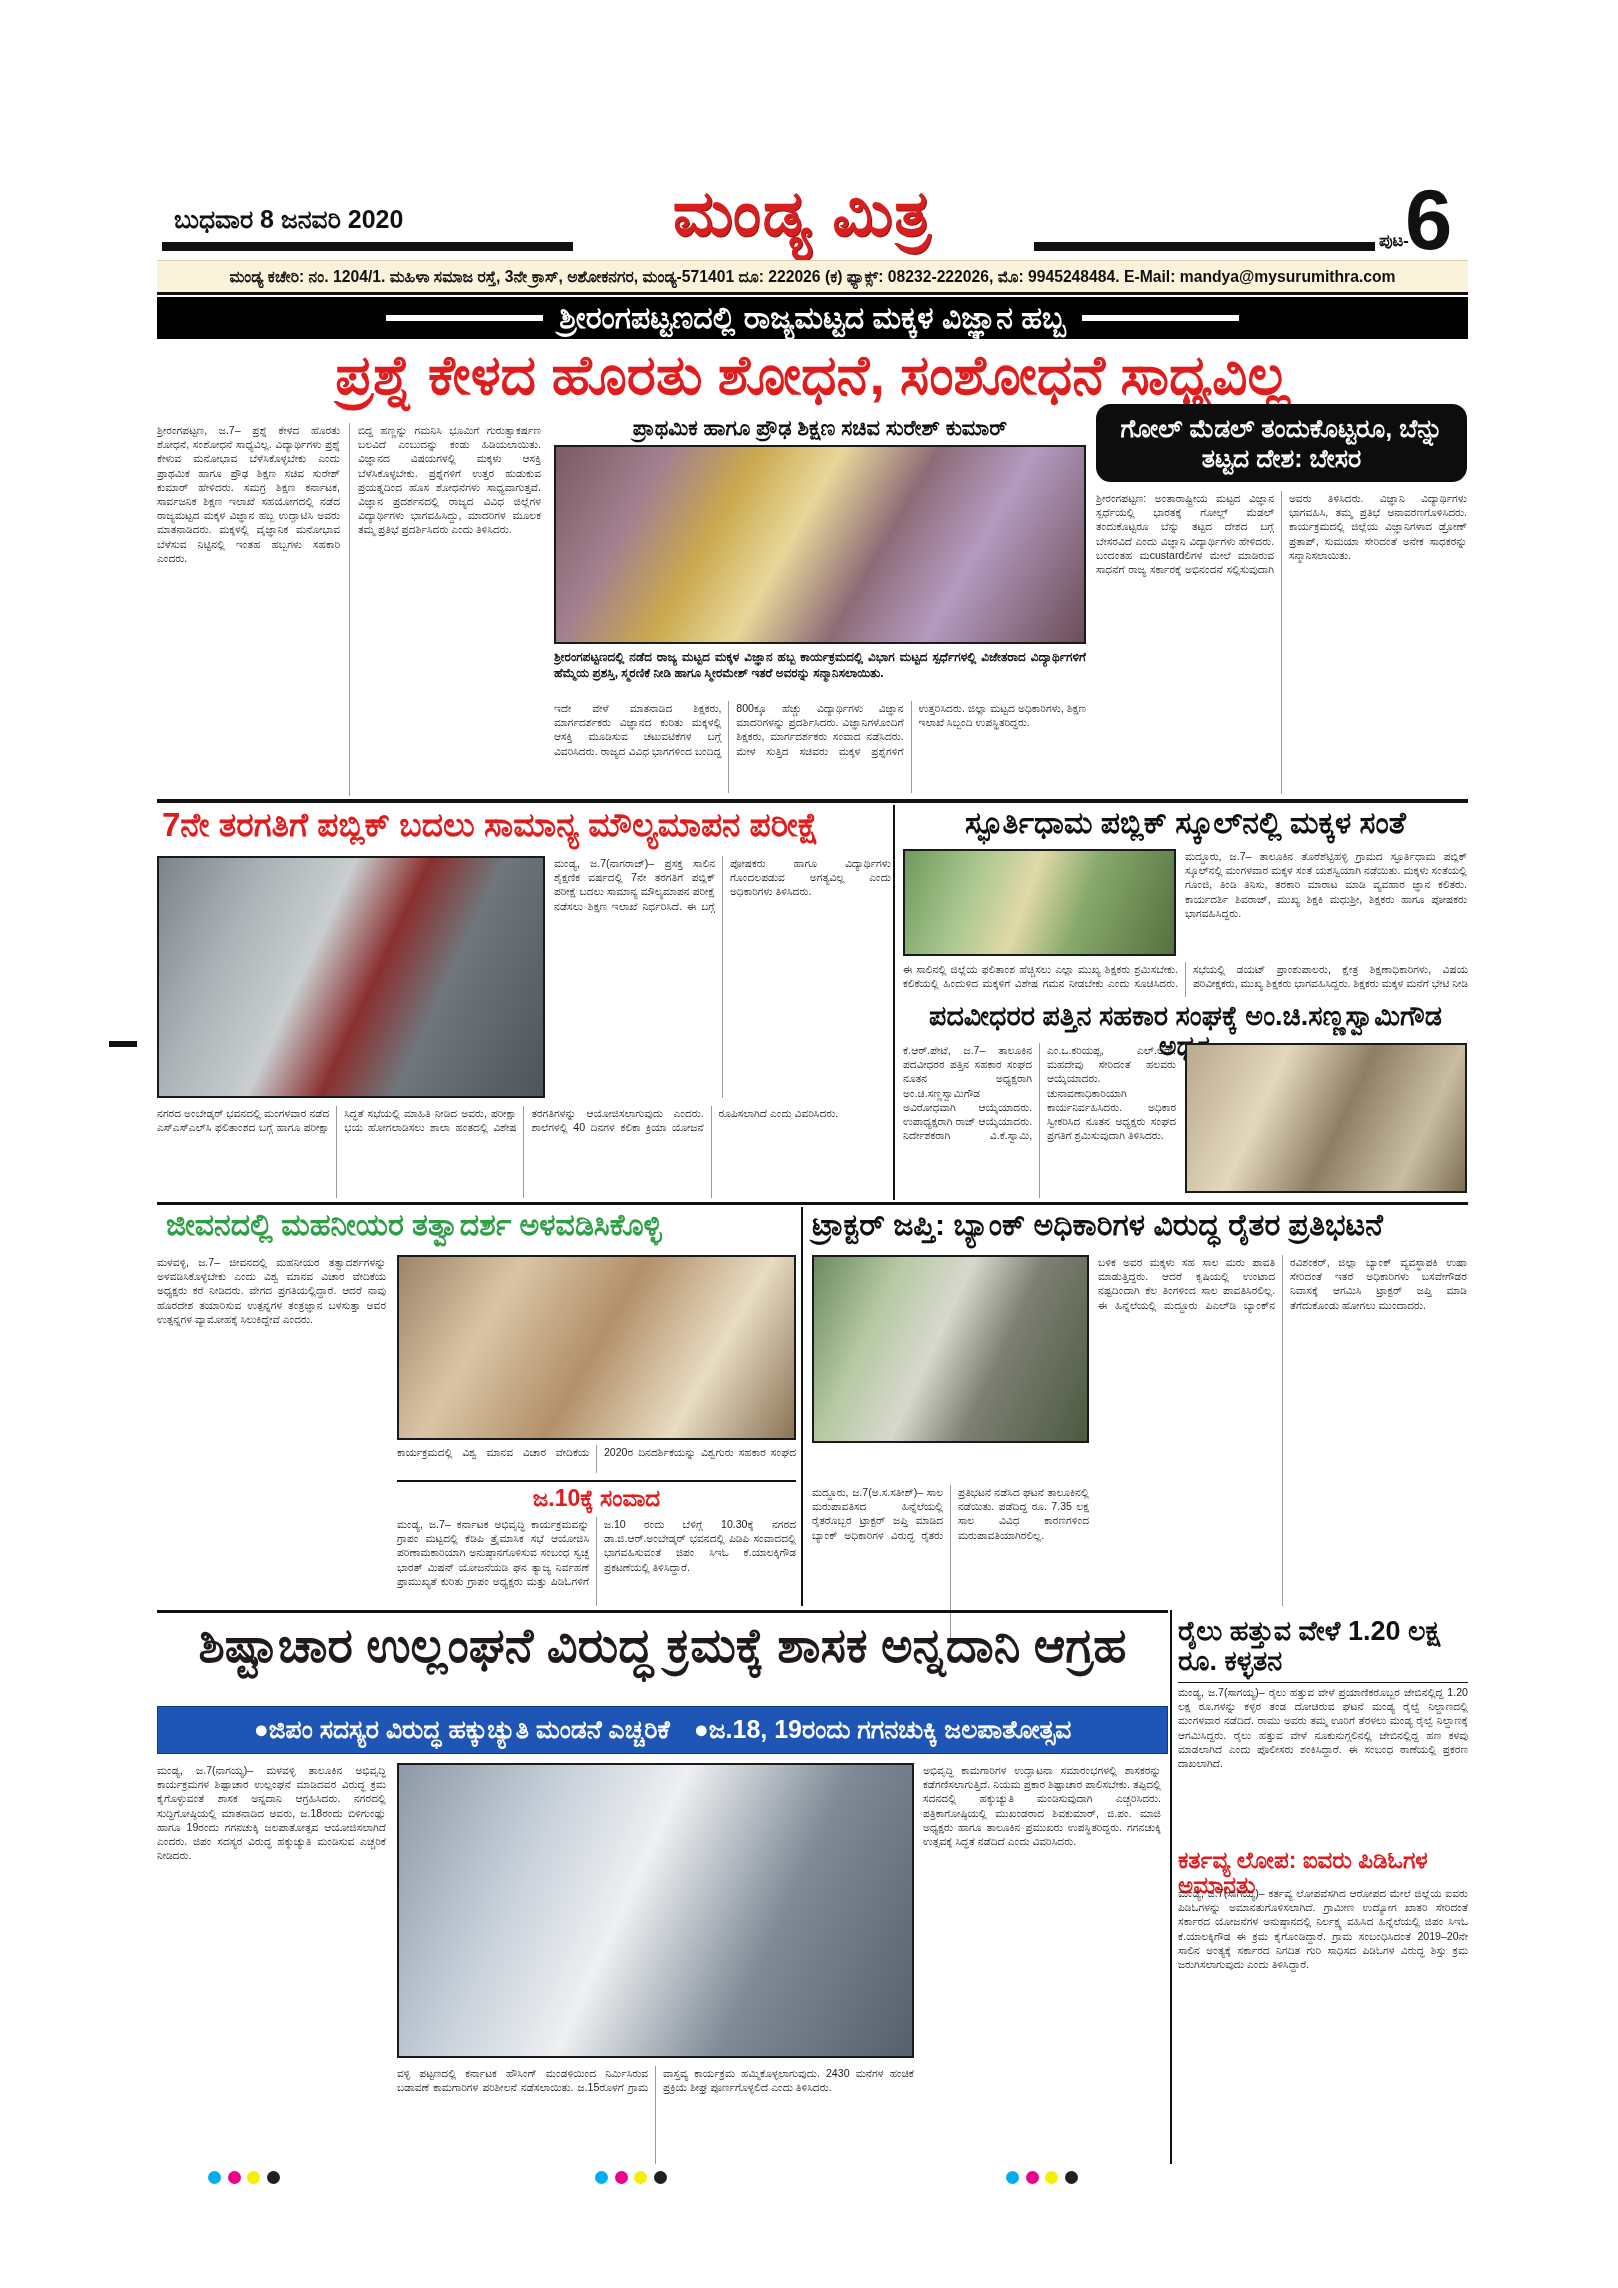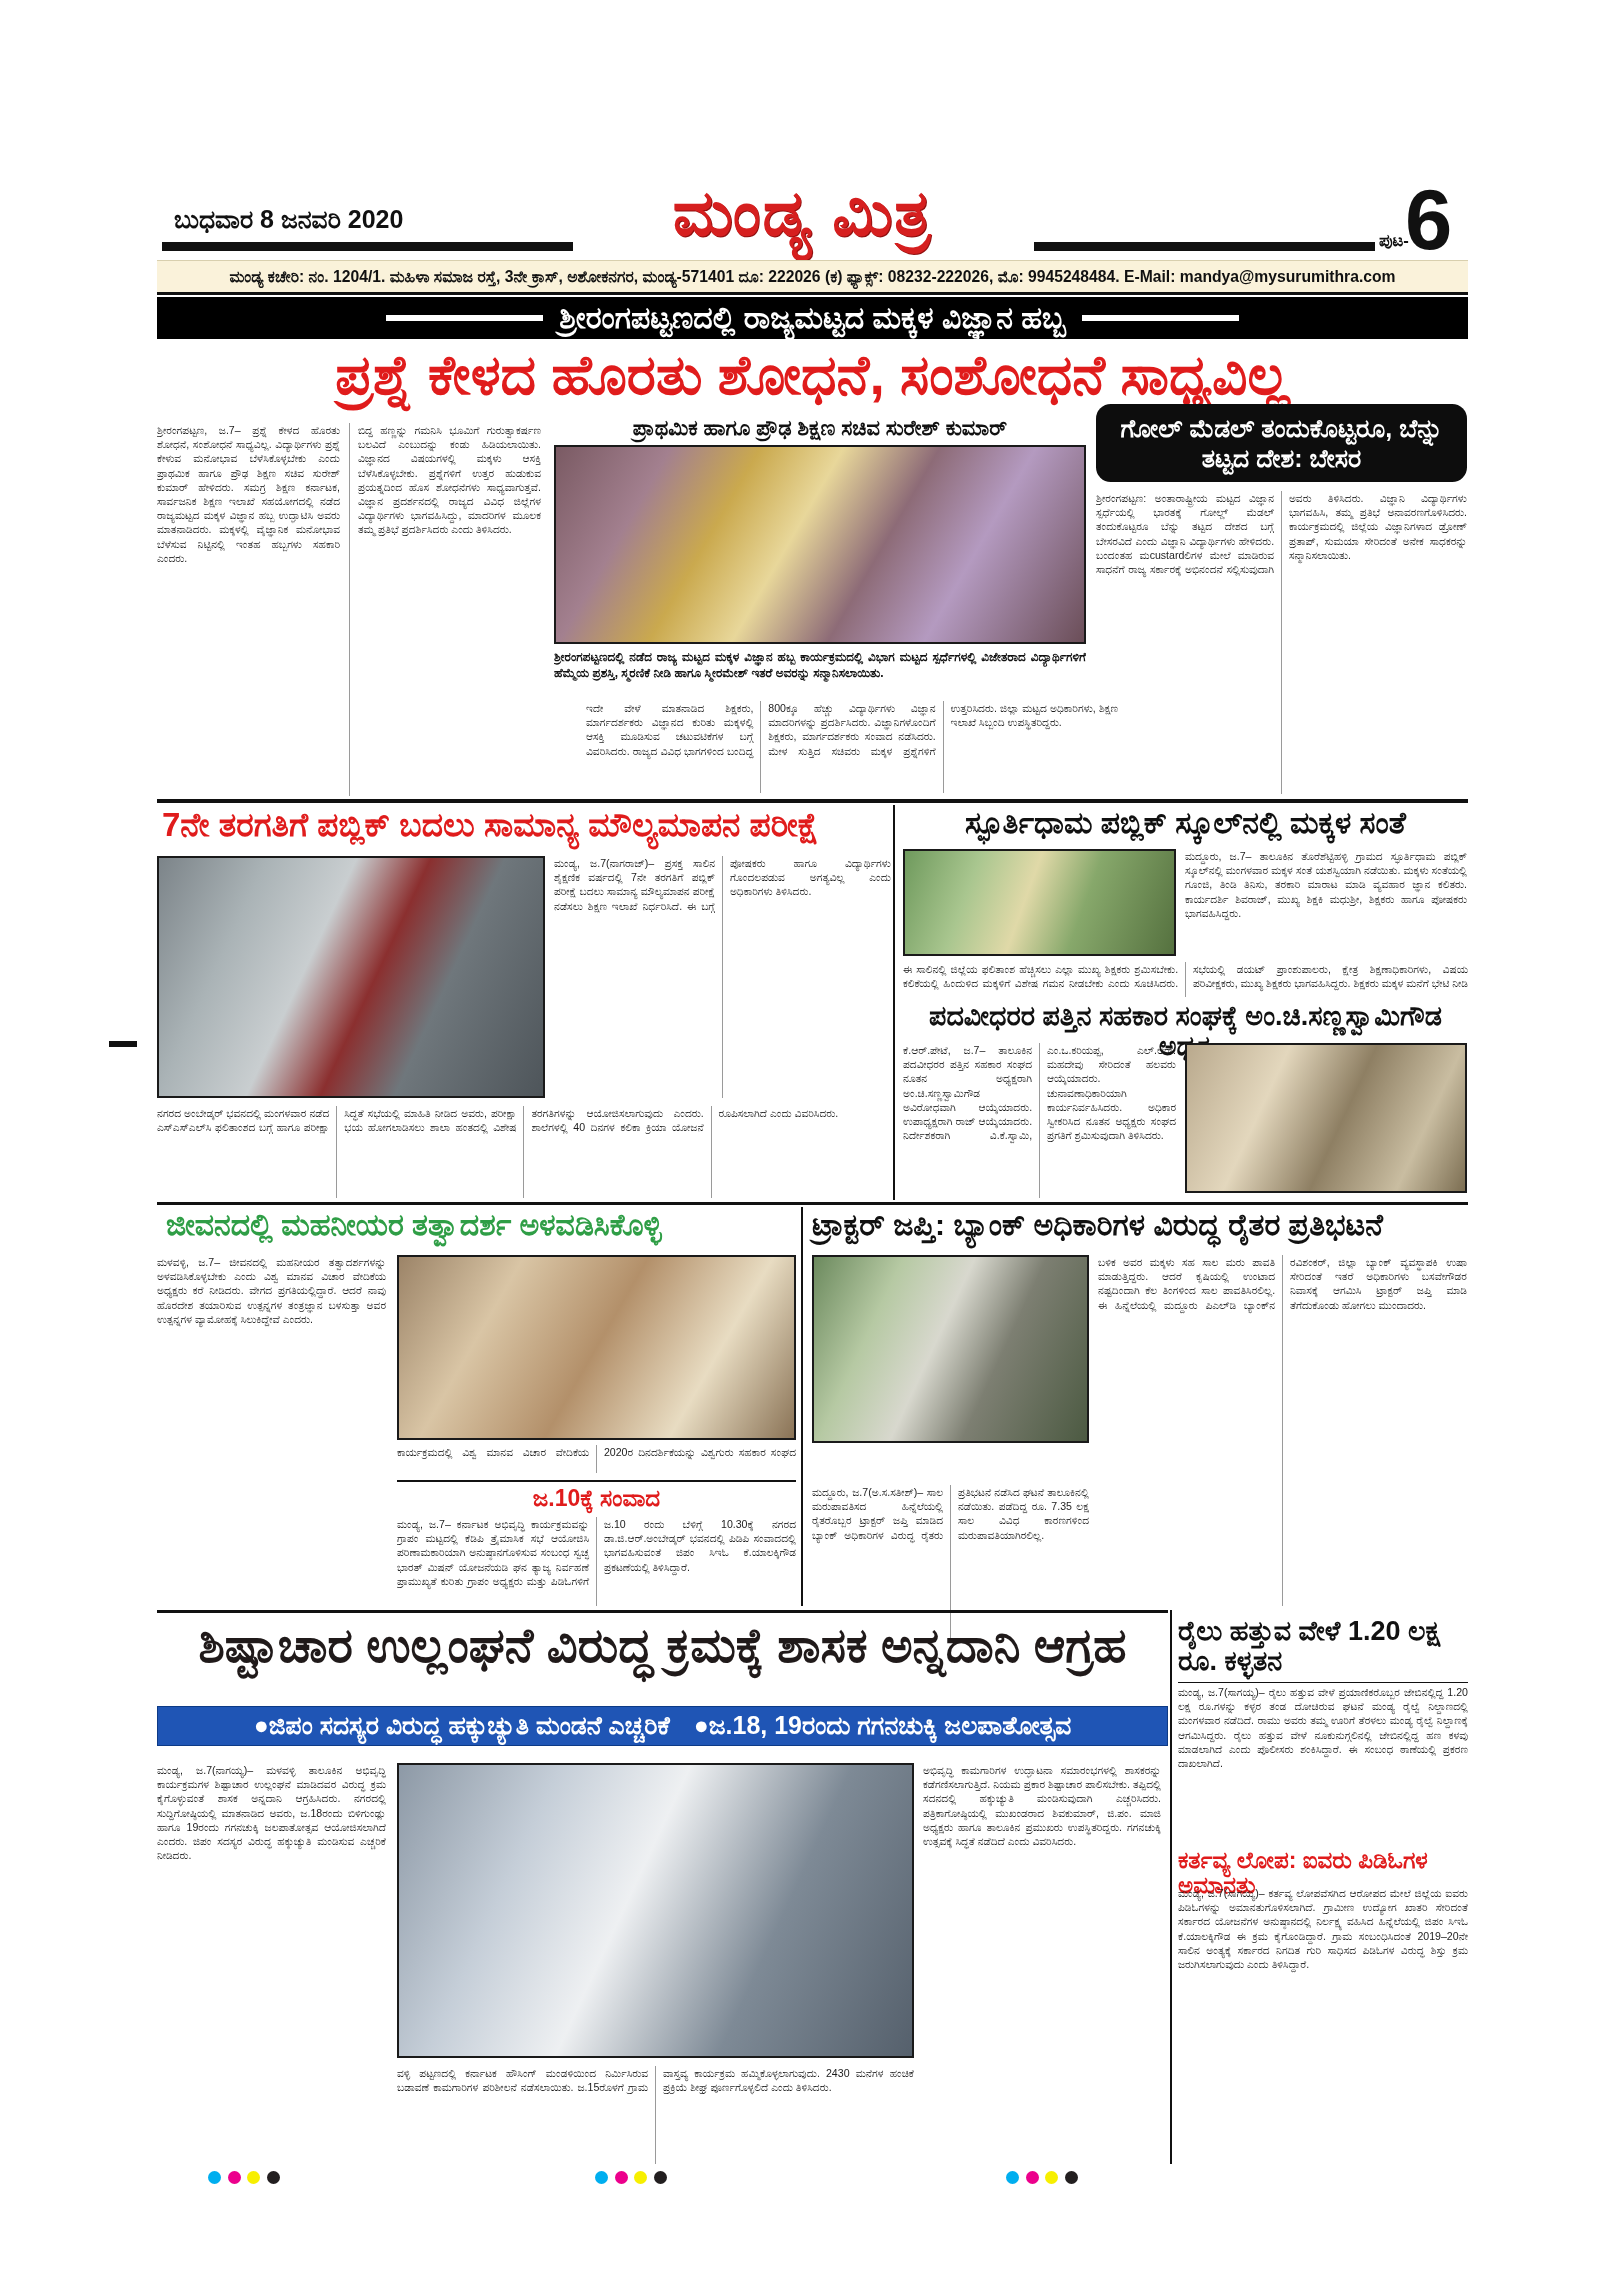--- a/index.html
+++ b/index.html
@@ -32,21 +32,21 @@
 
   .blackbox{background:#0d0d0d;border-radius:14.8px;color:#fff;font-size:25px;font-weight:bold;
     display:flex;align-items:center;justify-content:center;text-align:center;line-height:1.2;padding:5.5px 9.2px;box-sizing:border-box;}
   .bluebar{background:#1f55b5;color:#fff;font-size:25px;font-weight:bold;
     display:flex;align-items:center;justify-content:center;gap:24px;border:0.9px solid #0d3a86;box-sizing:border-box;}
 
   
   .bodytext{font-size:10.6px;line-height:1.34;color:#1c1c1c;text-align:justify;overflow:hidden;
     word-break:break-word;}
   .cols2{column-count:2;column-gap:14.8px;column-rule:0.9px solid #9a9a9a;}
-  .cols3{column-count:3;column-gap:14.8px;column-rule:0.9px solid #9a9a9a;margin-left:32px;}
+  .cols3{column-count:3;column-gap:14.8px;column-rule:0.9px solid #9a9a9a;}
   .cols4{column-count:4;column-gap:14.8px;column-rule:0.9px solid #9a9a9a;}
   .caption{font-size:12px;font-weight:bold;color:#111;line-height:1.3;text-align:justify;overflow:hidden;}
   .photo-kicker{font-size:21px;font-weight:bold;color:#111;text-align:center;}
 
   
   .photo{border:2.8px solid #1a1a1a;box-sizing:border-box;}
   .ph-stage{background:linear-gradient(120deg,#7a5a63 0%,#a3808f 18%,#caa94e 32%,#e8d79a 45%,#8d6b77 60%,#b49ac0 75%,#6b4e58 100%);}
   .ph-hall{background:linear-gradient(115deg,#7c8489 0%,#aab3b6 22%,#c9ced0 40%,#8b2f2f 55%,#6f777c 70%,#4e555a 100%);}
   .ph-kids{background:linear-gradient(110deg,#6f9a5d 0%,#a9c68f 25%,#e0d9a8 45%,#87a86b 65%,#55713f 100%);}
   .ph-meet{background:linear-gradient(115deg,#b9a98d 0%,#e3d7bd 30%,#8e7f63 55%,#c9bda1 80%,#7c6e52 100%);}
@@ -126,21 +126,21 @@
 
   <div class="abs h-black-lg" style="left:812px;top:1209px;width:655px;">ಟ್ರಾಕ್ಟರ್ ಜಪ್ತಿ: ಬ್ಯಾಂಕ್ ಅಧಿಕಾರಿಗಳ ವಿರುದ್ಧ ರೈತರ ಪ್ರತಿಭಟನೆ</div>
   <div class="abs photo ph-tractor" style="left:812px;top:1255px;width:277px;height:188px;"></div>
   <div class="abs bodytext cols2" style="left:812px;top:1449px;width:277px;height:157px;margin-top:36px;">ಮದ್ದೂರು, ಜ.7(ಅ.ಸ.ಸತೀಶ್)– ಸಾಲ ಮರುಪಾವತಿಸದ ಹಿನ್ನೆಲೆಯಲ್ಲಿ ರೈತರೊಬ್ಬರ ಟ್ರಾಕ್ಟರ್ ಜಪ್ತಿ ಮಾಡಿದ ಬ್ಯಾಂಕ್ ಅಧಿಕಾರಿಗಳ ವಿರುದ್ಧ ರೈತರು ಪ್ರತಿಭಟನೆ ನಡೆಸಿದ ಘಟನೆ ತಾಲೂಕಿನಲ್ಲಿ ನಡೆಯಿತು. ಪಡೆದಿದ್ದ ರೂ. 7.35 ಲಕ್ಷ ಸಾಲ ವಿವಿಧ ಕಾರಣಗಳಿಂದ ಮರುಪಾವತಿಯಾಗಿರಲಿಲ್ಲ.</div>
   <div class="abs bodytext cols2" style="left:1098px;top:1255px;width:369px;height:351px;">ಬಳಿಕ ಅವರ ಮಕ್ಕಳು ಸಹ ಸಾಲ ಮರು ಪಾವತಿ ಮಾಡುತ್ತಿದ್ದರು. ಆದರೆ ಕೃಷಿಯಲ್ಲಿ ಉಂಟಾದ ನಷ್ಟದಿಂದಾಗಿ ಕೆಲ ತಿಂಗಳಿಂದ ಸಾಲ ಪಾವತಿಸಿರಲಿಲ್ಲ. ಈ ಹಿನ್ನೆಲೆಯಲ್ಲಿ ಮದ್ದೂರು ಪಿಎಲ್‌ಡಿ ಬ್ಯಾಂಕ್‌ನ ರವಿಶಂಕರ್, ಜಿಲ್ಲಾ ಬ್ಯಾಂಕ್ ವ್ಯವಸ್ಥಾಪಕಿ ಉಷಾ ಸೇರಿದಂತೆ ಇತರೆ ಅಧಿಕಾರಿಗಳು ಬಸವೇಗೌಡರ ನಿವಾಸಕ್ಕೆ ಆಗಮಿಸಿ ಟ್ರಾಕ್ಟರ್ ಜಪ್ತಿ ಮಾಡಿ ತೆಗೆದುಕೊಂಡು ಹೋಗಲು ಮುಂದಾದರು.</div>
 
   <div class="abs hrule" style="left:157px;top:1610px;width:1011px;height:2.8px;"></div>
   <div class="abs vrule-b" style="left:1170px;top:1610px;height:554px;"></div>
 
   <div class="abs h-dark-xl center" style="left:157px;top:1621px;width:1011px;">ಶಿಷ್ಟಾಚಾರ ಉಲ್ಲಂಘನೆ ವಿರುದ್ಧ ಕ್ರಮಕ್ಕೆ ಶಾಸಕ ಅನ್ನದಾನಿ ಆಗ್ರಹ</div>
-  <div class="abs bluebar" style="left:157px;top:1706px;width:1011px;height:40px;">
+  <div class="abs bluebar" style="left:157px;top:1706px;width:1011px;height:48px;">
     <span>●ಜಿಪಂ ಸದಸ್ಯರ ವಿರುದ್ಧ ಹಕ್ಕುಚ್ಯುತಿ ಮಂಡನೆ ಎಚ್ಚರಿಕೆ</span>
     <span>●ಜ.18, 19ರಂದು ಗಗನಚುಕ್ಕಿ ಜಲಪಾತೋತ್ಸವ</span>
   </div>
   <div class="abs bodytext" style="left:157px;top:1763px;width:229px;height:401px;">ಮಂಡ್ಯ, ಜ.7(ನಾಗಯ್ಯ)– ಮಳವಳ್ಳಿ ತಾಲೂಕಿನ ಅಭಿವೃದ್ಧಿ ಕಾರ್ಯಕ್ರಮಗಳ ಶಿಷ್ಟಾಚಾರ ಉಲ್ಲಂಘನೆ ಮಾಡಿದವರ ವಿರುದ್ಧ ಕ್ರಮ ಕೈಗೊಳ್ಳುವಂತೆ ಶಾಸಕ ಅನ್ನದಾನಿ ಆಗ್ರಹಿಸಿದರು. ನಗರದಲ್ಲಿ ಸುದ್ದಿಗೋಷ್ಠಿಯಲ್ಲಿ ಮಾತನಾಡಿದ ಅವರು, ಜ.18ರಂದು ಬಿಳಿಗುಂಡ್ಲು ಹಾಗೂ 19ರಂದು ಗಗನಚುಕ್ಕಿ ಜಲಪಾತೋತ್ಸವ ಆಯೋಜಿಸಲಾಗಿದೆ ಎಂದರು. ಜಿಪಂ ಸದಸ್ಯರ ವಿರುದ್ಧ ಹಕ್ಕುಚ್ಯುತಿ ಮಂಡಿಸುವ ಎಚ್ಚರಿಕೆ ನೀಡಿದರು.</div>
   <div class="abs photo ph-press" style="left:397px;top:1763px;width:517px;height:295px;"></div>
   <div class="abs bodytext" style="left:923px;top:1763px;width:238px;height:401px;">ಅಭಿವೃದ್ಧಿ ಕಾಮಗಾರಿಗಳ ಉದ್ಘಾಟನಾ ಸಮಾರಂಭಗಳಲ್ಲಿ ಶಾಸಕರನ್ನು ಕಡೆಗಣಿಸಲಾಗುತ್ತಿದೆ. ನಿಯಮ ಪ್ರಕಾರ ಶಿಷ್ಟಾಚಾರ ಪಾಲಿಸಬೇಕು. ತಪ್ಪಿದಲ್ಲಿ ಸದನದಲ್ಲಿ ಹಕ್ಕುಚ್ಯುತಿ ಮಂಡಿಸುವುದಾಗಿ ಎಚ್ಚರಿಸಿದರು. ಪತ್ರಿಕಾಗೋಷ್ಠಿಯಲ್ಲಿ ಮುಖಂಡರಾದ ಶಿವಕುಮಾರ್, ಜಿ.ಪಂ. ಮಾಜಿ ಅಧ್ಯಕ್ಷರು ಹಾಗೂ ತಾಲೂಕಿನ ಪ್ರಮುಖರು ಉಪಸ್ಥಿತರಿದ್ದರು. ಗಗನಚುಕ್ಕಿ ಉತ್ಸವಕ್ಕೆ ಸಿದ್ಧತೆ ನಡೆದಿದೆ ಎಂದು ವಿವರಿಸಿದರು.</div>
   <div class="abs bodytext cols2" style="left:397px;top:2066px;width:517px;height:98px;">ವಳ್ಳಿ ಪಟ್ಟಣದಲ್ಲಿ ಕರ್ನಾಟಕ ಹೌಸಿಂಗ್ ಮಂಡಳಿಯಿಂದ ನಿರ್ಮಿಸಿರುವ ಬಡಾವಣೆ ಕಾಮಗಾರಿಗಳ ಪರಿಶೀಲನೆ ನಡೆಸಲಾಯಿತು. ಜ.15ರೊಳಗೆ ಗ್ರಾಮ ವಾಸ್ತವ್ಯ ಕಾರ್ಯಕ್ರಮ ಹಮ್ಮಿಕೊಳ್ಳಲಾಗುವುದು. 2430 ಮನೆಗಳ ಹಂಚಿಕೆ ಪ್ರಕ್ರಿಯೆ ಶೀಘ್ರ ಪೂರ್ಣಗೊಳ್ಳಲಿದೆ ಎಂದು ತಿಳಿಸಿದರು.</div>
 
   <div class="abs h-black-md" style="left:1178px;top:1617px;width:290px;border-bottom:1.8px solid #111;padding-bottom:5.5px;">ರೈಲು ಹತ್ತುವ ವೇಳೆ 1.20 ಲಕ್ಷ ರೂ. ಕಳ್ಳತನ</div>
   <div class="abs bodytext" style="left:1178px;top:1685px;width:290px;height:155px;">ಮಂಡ್ಯ, ಜ.7(ಸಾಗಯ್ಯ)– ರೈಲು ಹತ್ತುವ ವೇಳೆ ಪ್ರಯಾಣಿಕರೊಬ್ಬರ ಜೇಬಿನಲ್ಲಿದ್ದ 1.20 ಲಕ್ಷ ರೂ.ಗಳನ್ನು ಕಳ್ಳರ ತಂಡ ದೋಚಿರುವ ಘಟನೆ ಮಂಡ್ಯ ರೈಲ್ವೆ ನಿಲ್ದಾಣದಲ್ಲಿ ಮಂಗಳವಾರ ನಡೆದಿದೆ. ರಾಮು ಅವರು ತಮ್ಮ ಊರಿಗೆ ತೆರಳಲು ಮಂಡ್ಯ ರೈಲ್ವೆ ನಿಲ್ದಾಣಕ್ಕೆ ಆಗಮಿಸಿದ್ದರು. ರೈಲು ಹತ್ತುವ ವೇಳೆ ನೂಕುನುಗ್ಗಲಿನಲ್ಲಿ ಜೇಬಿನಲ್ಲಿದ್ದ ಹಣ ಕಳವು ಮಾಡಲಾಗಿದೆ ಎಂದು ಪೊಲೀಸರು ಶಂಕಿಸಿದ್ದಾರೆ. ಈ ಸಂಬಂಧ ಠಾಣೆಯಲ್ಲಿ ಪ್ರಕರಣ ದಾಖಲಾಗಿದೆ.</div>

